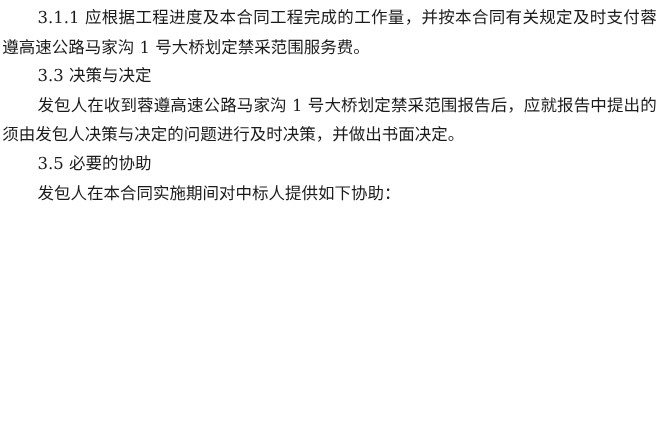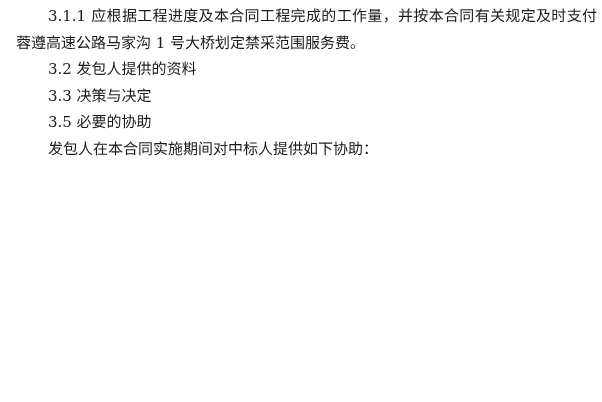--- a/index.html
+++ b/index.html
@@ -9,37 +9,37 @@
   }
   body {
     width: 602px;
     height: 402px;
     overflow: hidden;
   }
   .page {
     box-sizing: border-box;
     width: 602px;
     height: 402px;
-    padding: 3px 5px 0 16px;
+    padding: 3px 5px 0 2px;
     background: #ffffff;
     color: #1b1b1b;
     font-family: "DejaVu Serif", "Liberation Serif", serif;
     font-size: 15px;
     line-height: 26.6px;
   }
   .page p {
     margin: 0;
     padding: 0;
     text-align: justify;
     text-justify: inter-ideograph;
     text-indent: 32px;
   }
 </style>
 </head>
 <body>
 
 <div class="page">
   <p>3.1.1 应根据工程进度及本合同工程完成的工作量，并按本合同有关规定及时支付蓉遵高速公路马家沟 1 号大桥划定禁采范围服务费。</p>
-  <p>3.2 发包人提供的资料</p>
   <p>3.3 决策与决定</p>
+  <p>发包人在收到蓉遵高速公路马家沟 1 号大桥划定禁采范围报告后，应就报告中提出的须由发包人决策与决定的问题进行及时决策，并做出书面决定。</p>
   <p>3.5 必要的协助</p>
   <p>发包人在本合同实施期间对中标人提供如下协助：</p>
 </div>
 
 </body></html>

